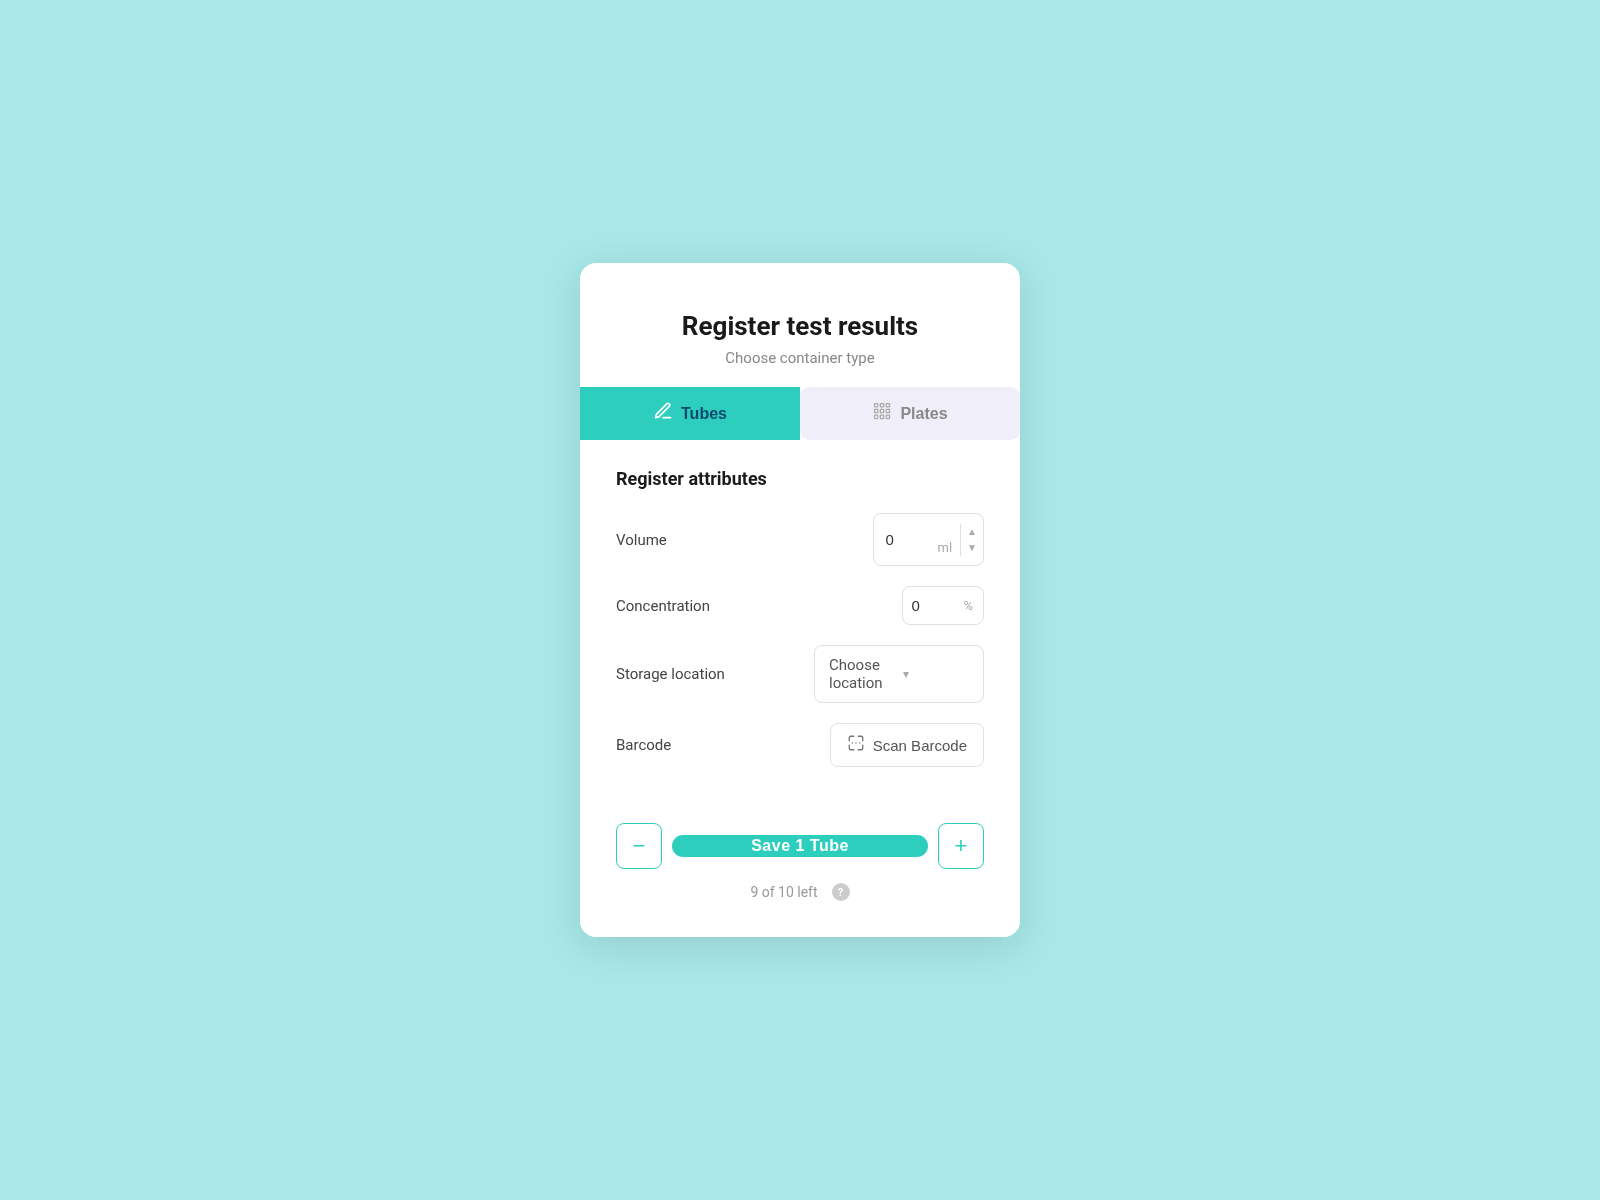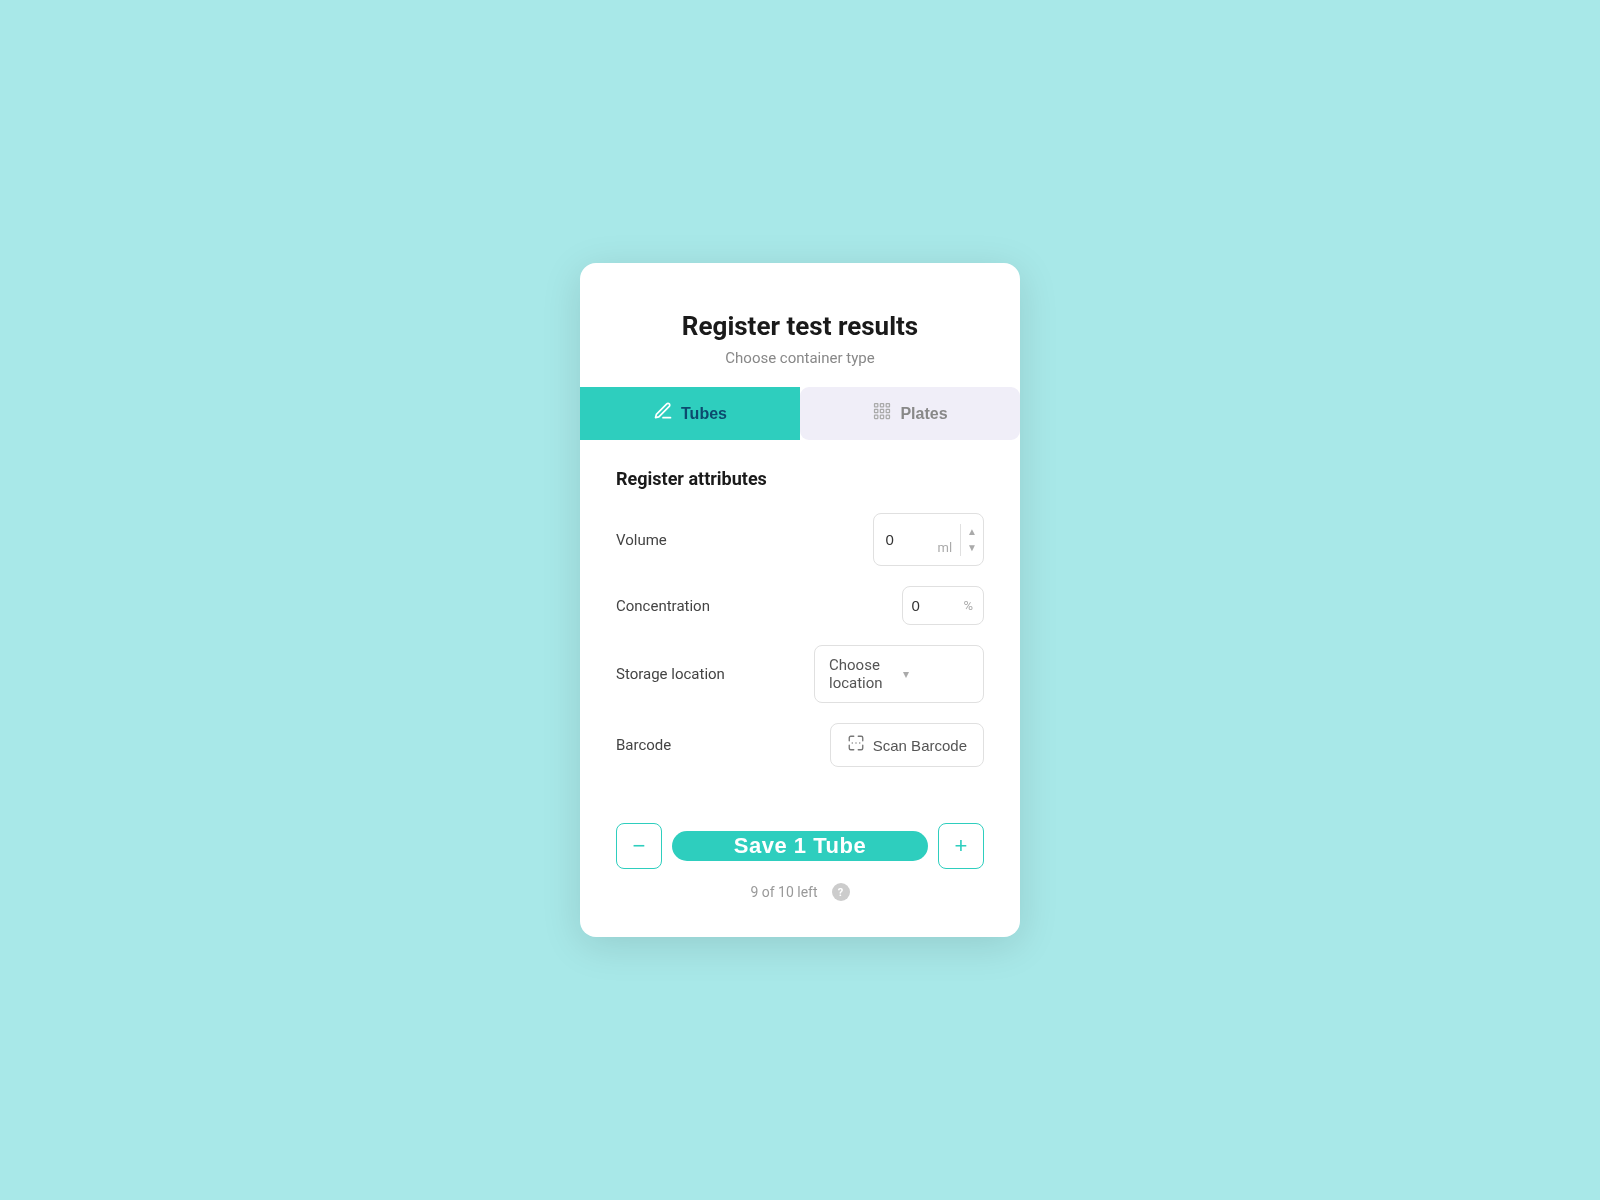--- a/index.html
+++ b/index.html
@@ -232,21 +232,21 @@
       flex-shrink: 0;
     }
 
     .btn-save {
       flex: 1;
       padding: 2px;
       background: #2ecebe;
       color: #ffffff;
       border: none;
       border-radius: 16px;
-      font-size: 22px;
+      font-size: 16px;
       font-weight: 700;
       cursor: pointer;
       letter-spacing: 0.5px;
     }
 
     .footer-info {
       text-align: center;
       margin-top: 14px;
       font-size: 14px;
       color: #999999;

